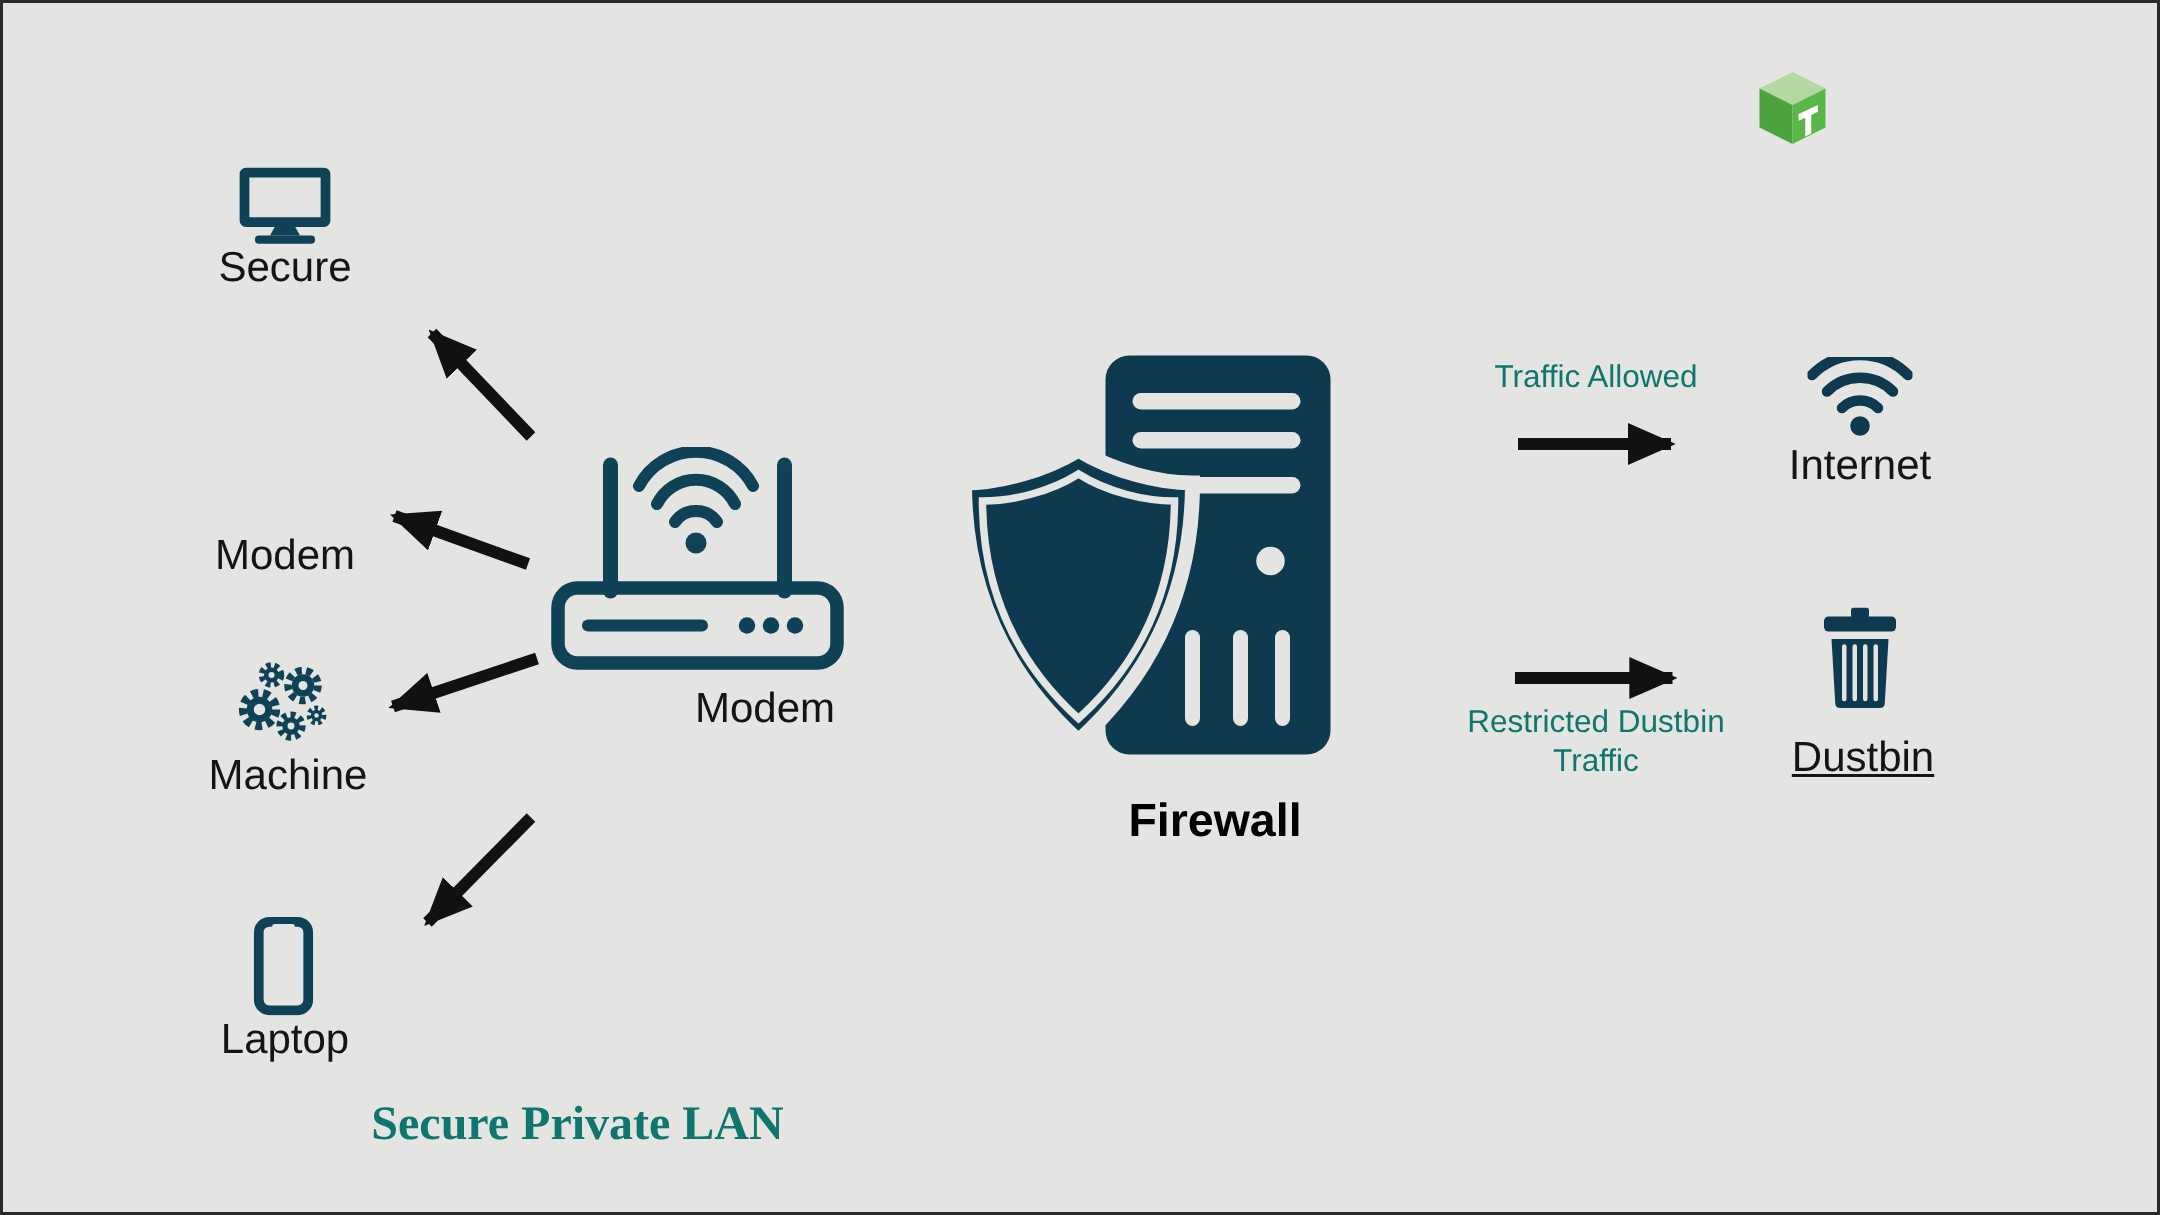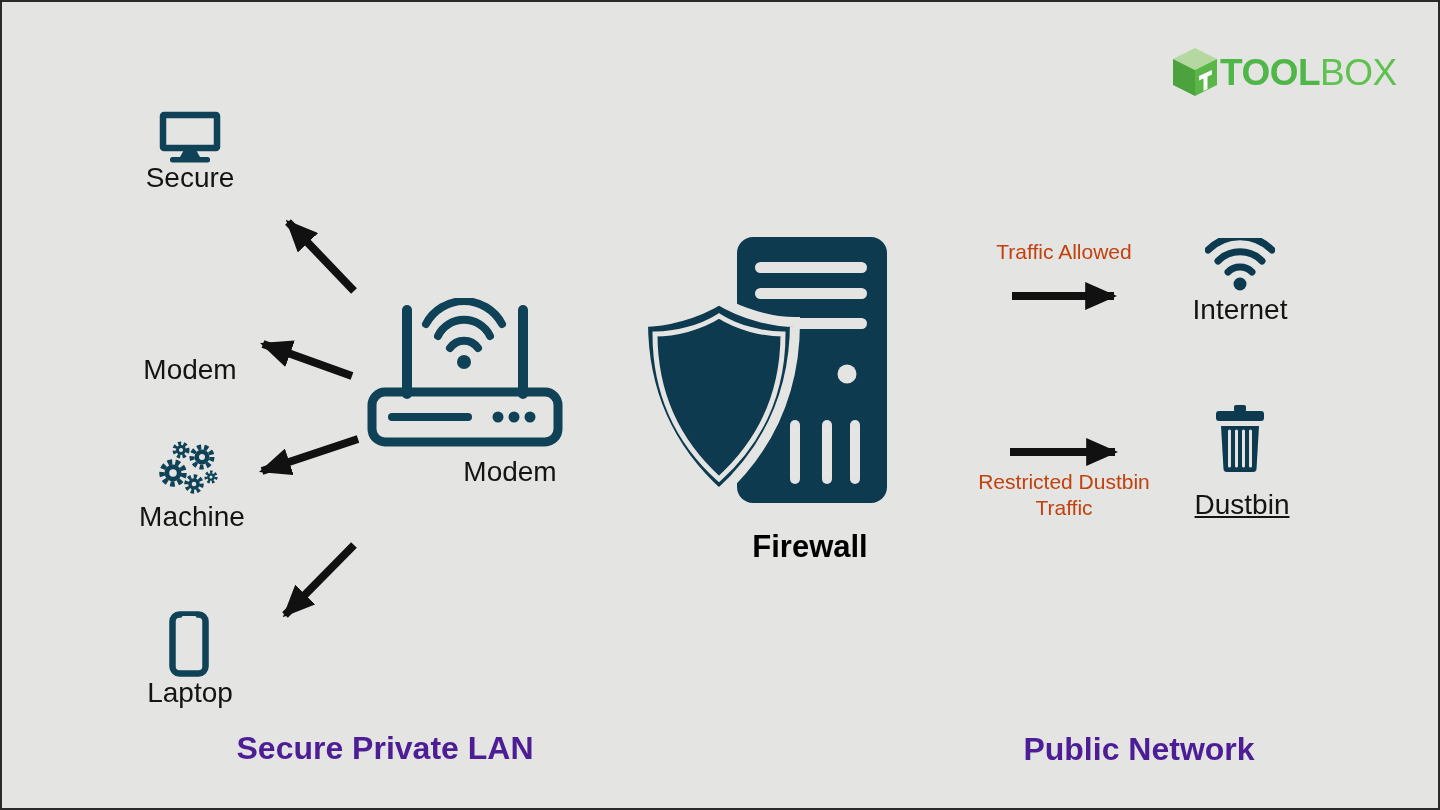--- a/index.html
+++ b/index.html
@@ -20,30 +20,31 @@
     white-space:nowrap;
     font-size:28px;
     line-height:1.1;
     color:#141414;
   }
   .small-label{
     position:absolute;
     transform:translateX(-50%);
     font-size:21px;
     line-height:26px;
-    color:#c2410c;
+    color:#0f766e;
     text-align:center;
   }
   .zone-label{
     position:absolute;
     transform:translateX(-50%);
     white-space:nowrap;
     font-size:32px;
     font-weight:700;
-    color:#4c1d95;
+    color:#0f766e;
+    font-family:Liberation Serif, serif;
   }
   .bold-label{font-weight:700;font-size:31px;color:#000;}
   .icon{color:#0f4257;}
   .icon-dark{color:#0d3a4f;}
   svg{display:block;}
   #arrow-overlay{
     position:absolute;left:0;top:0;
     pointer-events:none;
   }
   #arrow-overlay line{stroke:#111111;stroke-width:8;}
@@ -76,23 +77,20 @@
     <line x1="1010" y1="294" x2="1112" y2="294" marker-end="url(#ah)"></line>
     <line x1="1008" y1="450" x2="1113" y2="450" marker-end="url(#ah)"></line>
   </svg>
 
   <svg class="abs" style="left:1170px;top:45px;" width="46" height="50" viewBox="0 0 46 50">
     <polygon points="23,1 45,12 23,23 1,12" fill="#b5d8a0"></polygon>
     <polygon points="1,12 23,23 23,49 1,38" fill="#4ca23c"></polygon>
     <polygon points="45,12 23,23 23,49 45,38" fill="#59b748"></polygon>
     <path d="M27 29 L40 23 L40 27.5 L35.5 29.6 L35.5 42 L31.5 44 L31.5 31.5 L27 33.5 Z" fill="#ffffff"></path>
   </svg>
-  <div class="logo-text">
-    <span class="logo-tool">TOOL</span><span class="logo-box">BOX</span>
-  </div>
 
   <svg class="abs icon" style="left:157px;top:109px;" width="62" height="54" viewBox="0 0 62 54">
     <rect x="4" y="4" width="54" height="33" rx="1" fill="none" stroke="currentColor" stroke-width="6.5"></rect>
     <polygon points="26,37 36,37 41,46 21,46" fill="currentColor"></polygon>
     <rect x="11" y="46" width="40" height="5.5" rx="2.5" fill="currentColor"></rect>
   </svg>
   <div class="label" style="left:188px;top:161px;">Secure</div>
 
   <div class="label" style="left:188px;top:353px;">Modem</div>
 
@@ -189,15 +187,14 @@
     <g stroke="#e4e4e3" stroke-width="3" stroke-linecap="round">
       <line x1="16.5" y1="26" x2="16.5" y2="61"></line>
       <line x1="23.5" y1="26" x2="23.5" y2="61"></line>
       <line x1="30.5" y1="26" x2="30.5" y2="61"></line>
       <line x1="37.5" y1="26" x2="37.5" y2="61"></line>
     </g>
   </svg>
   <div class="label" style="left:1240px;top:488px;text-decoration:underline;">Dustbin</div>
 
   <div class="zone-label" style="left:383px;top:728px;">Secure Private LAN</div>
-  <div class="zone-label" style="left:1137px;top:729px;">Public Network</div>
 
 </div>
 
 </body></html>

